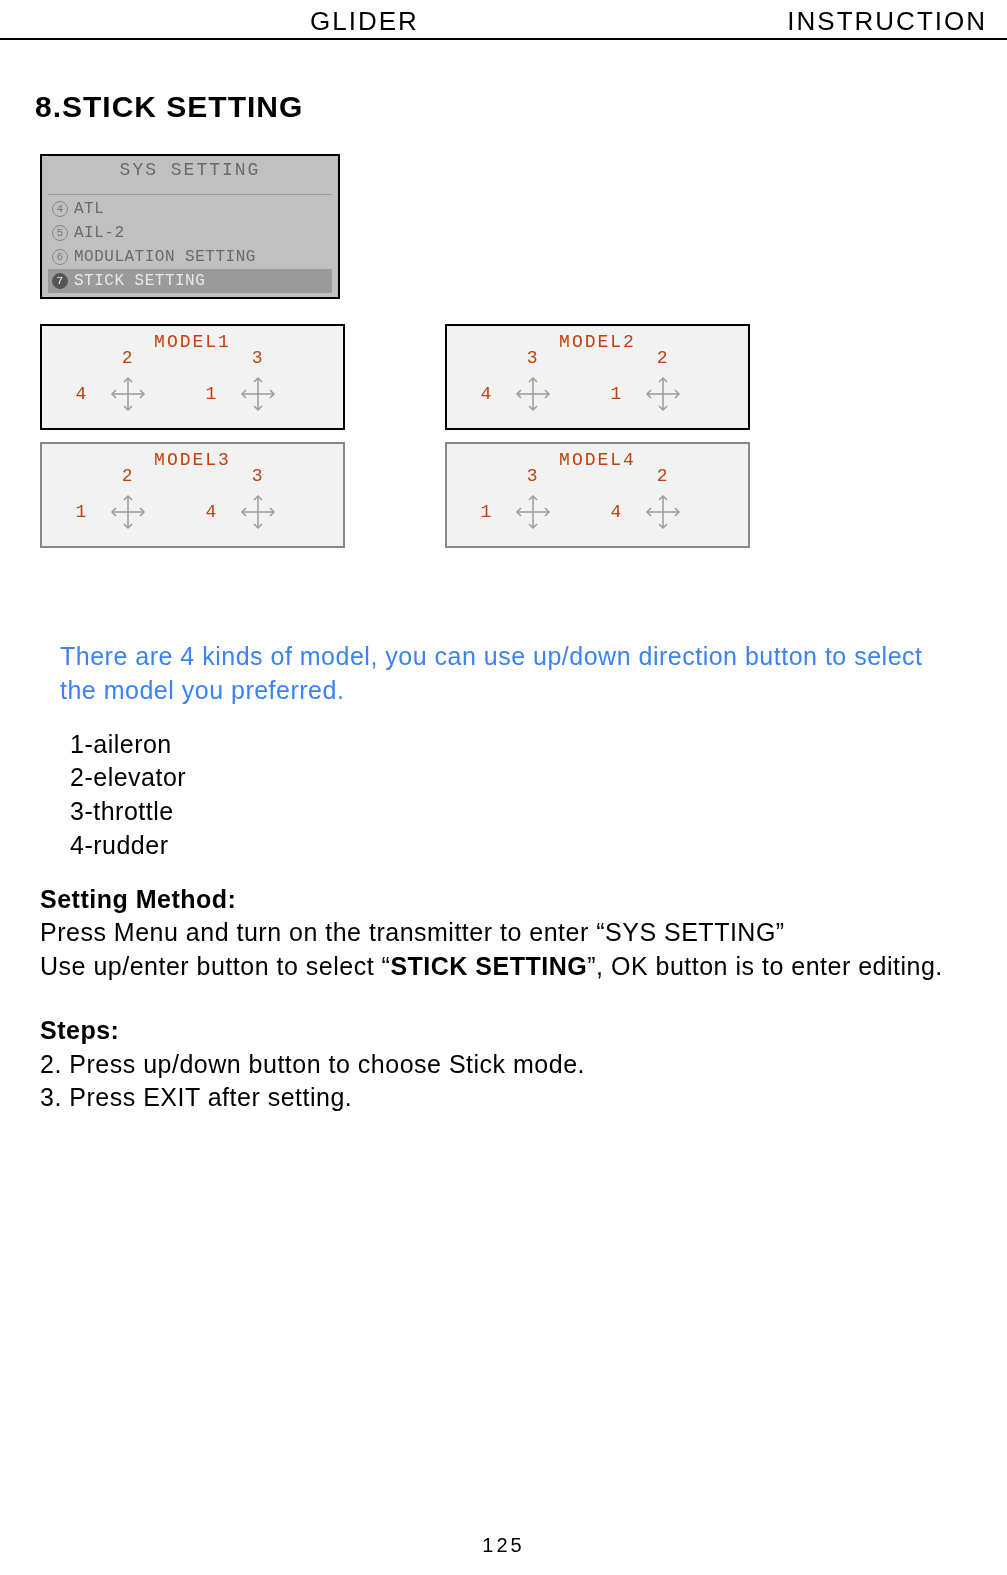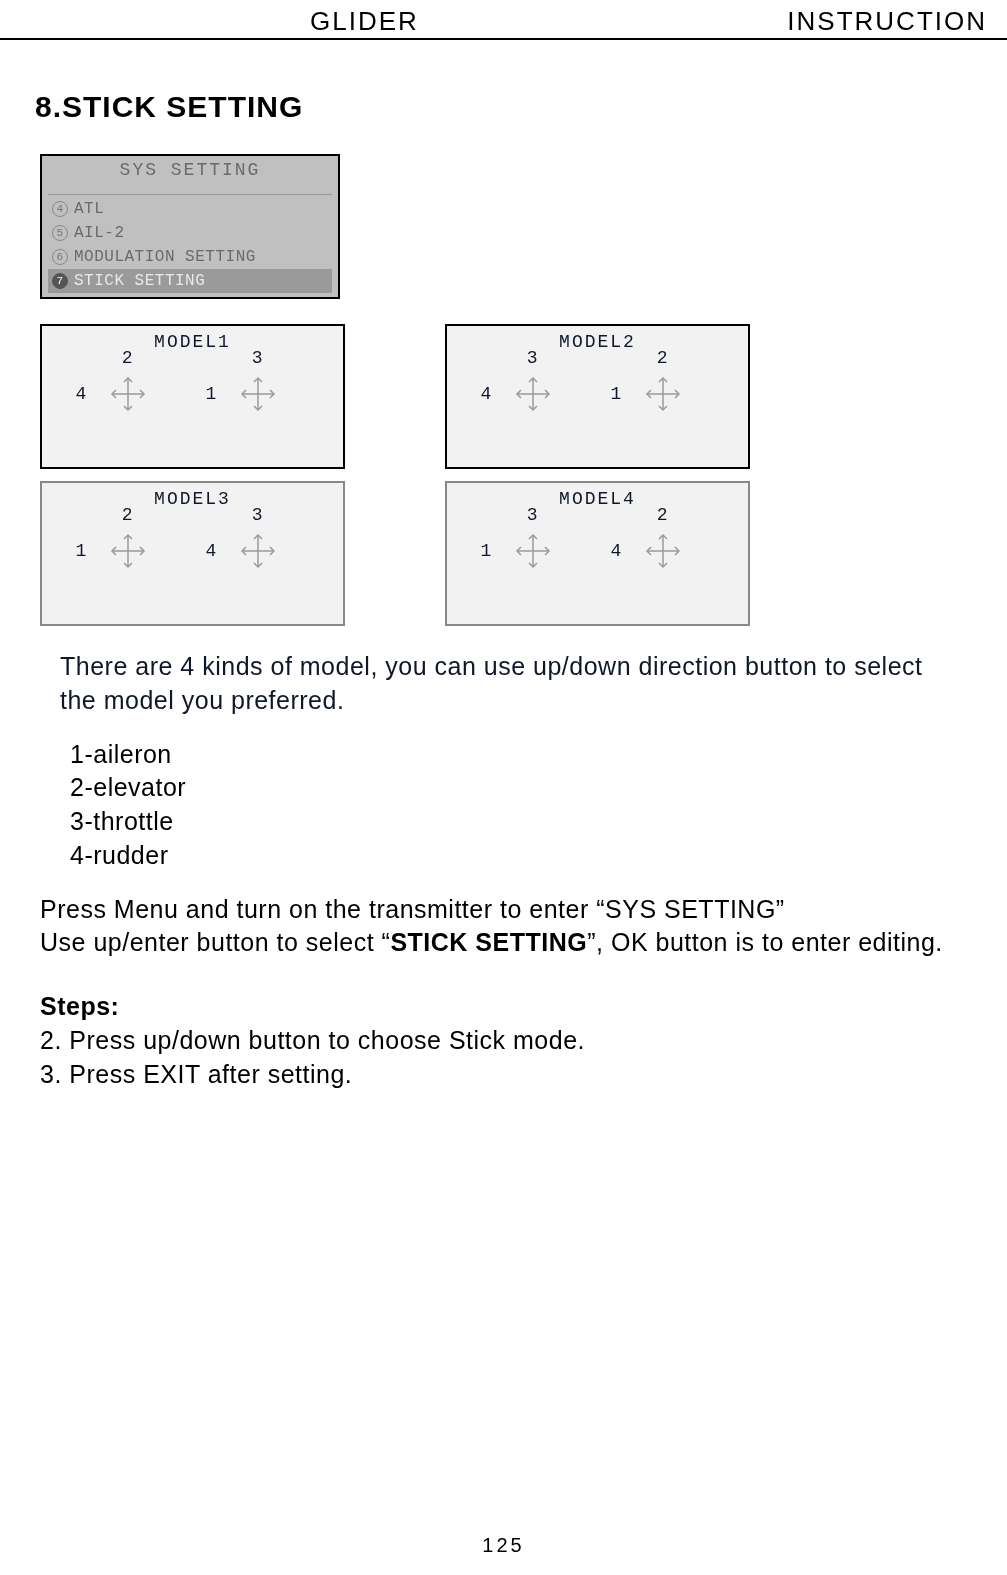--- a/index.html
+++ b/index.html
@@ -89,26 +89,26 @@
 
   
   .models {
     display: grid;
     grid-template-columns: 305px 305px;
     column-gap: 100px;
     row-gap: 12px;
     margin: 25px 0 0 40px;
   }
   .model-panel {
-    height: 145px;
+    height: 106px;
     border: 2px solid #888;
     background: #f2f2f2;
     position: relative;
     font-family: "Courier New", monospace;
-    color: #0f172a;
+    color: #c2410c;
     padding-left: 9px;
   }
   .model-panel.first { border-color: #000; }
   .model-title {
     position: absolute;
     top: 6px;
     left: 0; right: 0;
     text-align: center;
     font-size: 18px;
     letter-spacing: 2px;
@@ -136,24 +136,24 @@
   .stick .side-num {
     font-size: 18px;
     position: absolute;
     left: -22px;
     top: 8px;
   }
   .cross svg { display: block; }
 
   
   .body-text {
-    margin: 24px 60px 0 60px;
+    margin: 92px 60px 0 60px;
     font-size: 25px;
     line-height: 1.35;
-    color: #0f172a;
+    color: #3b82f6;
   }
   .legend {
     margin: 20px 0 0 70px;
     font-size: 25px;
     line-height: 1.35;
   }
   .method {
     margin: 20px 40px 0 40px;
     font-size: 25px;
     line-height: 1.35;
@@ -362,20 +362,21 @@
 <p class="body-text">There are 4 kinds of model, you can use up/down direction button to select the model you preferred.</p>
 
 <div class="legend">
   <div>1-aileron</div>
   <div>2-elevator</div>
   <div>3-throttle</div>
   <div>4-rudder</div>
 </div>
 
 <div class="method">
+  <div class="label">Setting Method:</div>
   <div>Press Menu and turn on the transmitter to enter “SYS SETTING”</div>
   <div>
     <span>Use up/enter button to select “</span><b>STICK SETTING</b><span>”, OK button is to enter editing.</span>
   </div>
 </div>
 
 <div class="steps">
   <div class="label">Steps:</div>
   <div>2. Press up/down button to choose Stick mode.</div>
   <div>3. Press EXIT after setting.</div>

